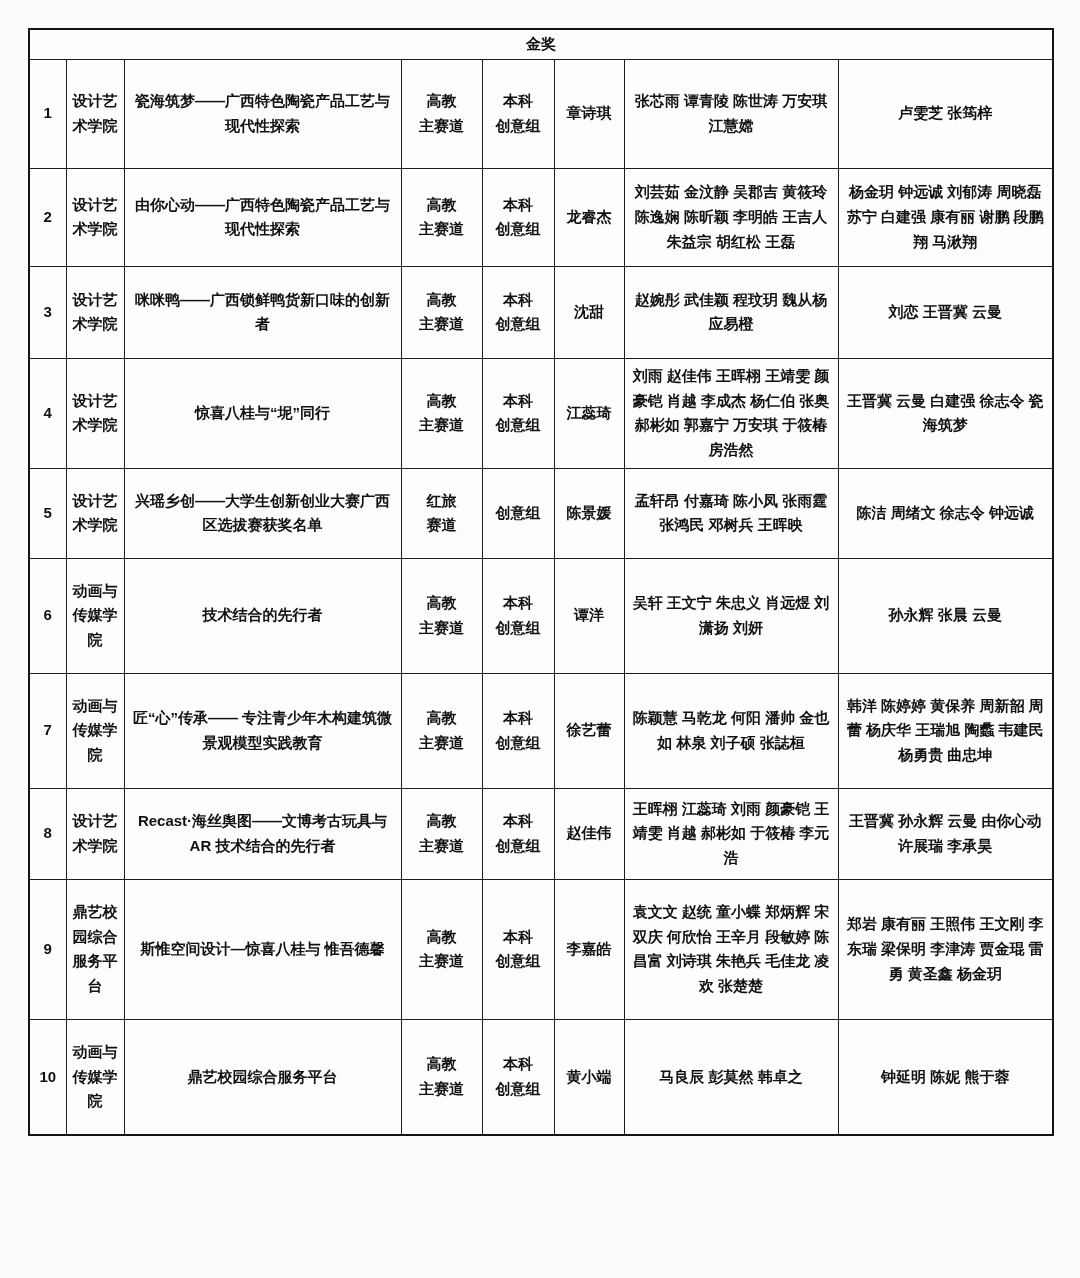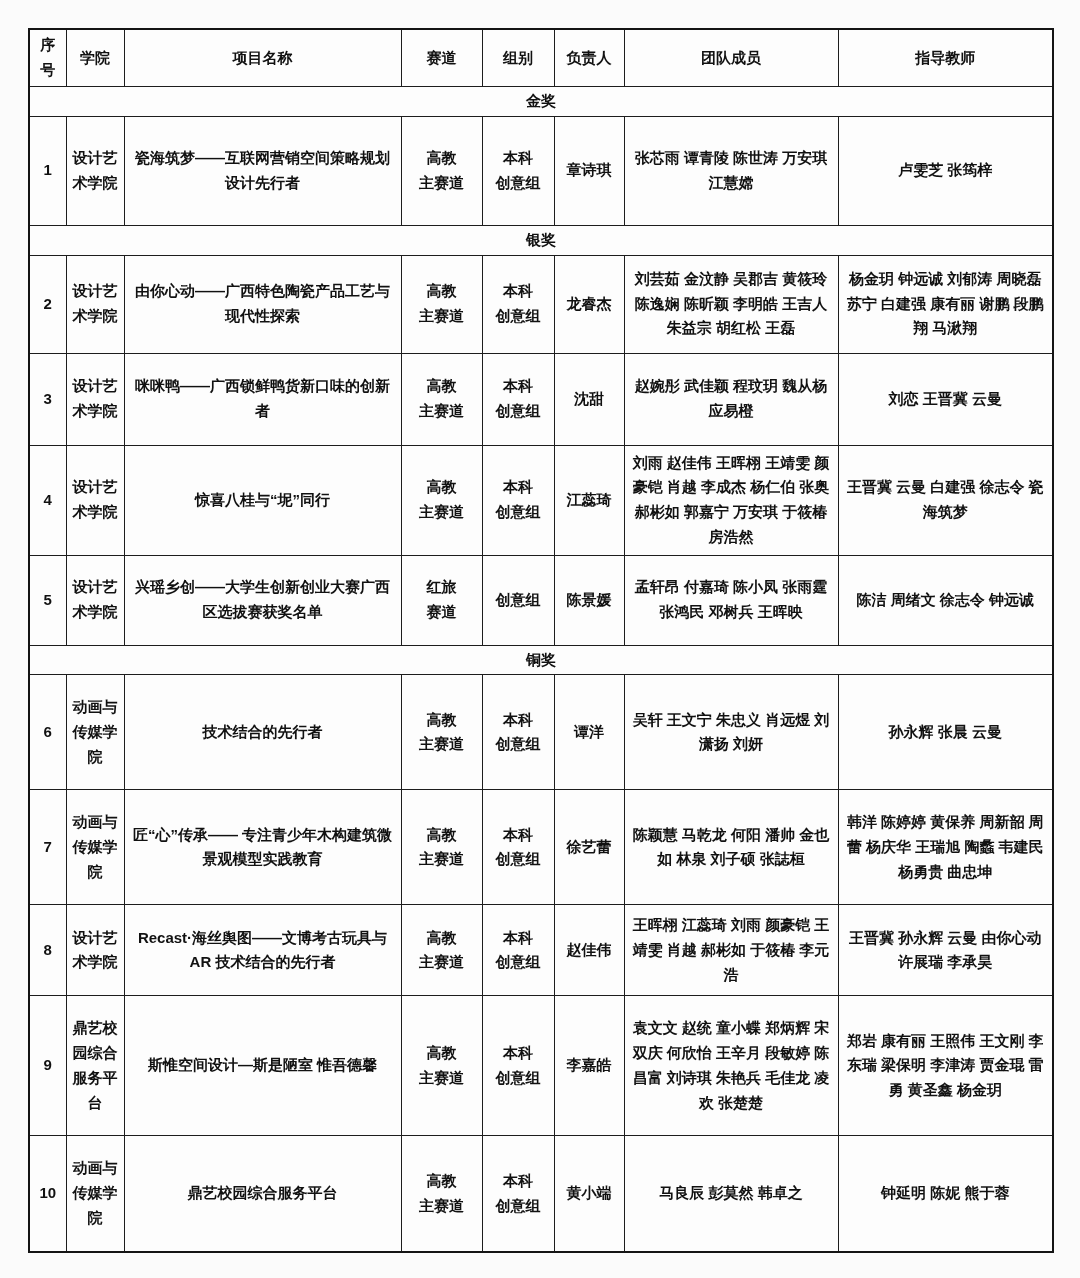--- a/index.html
+++ b/index.html
@@ -67,48 +67,35 @@
       <col style="width:37px">
       <col style="width:58px">
       <col style="width:277px">
       <col style="width:81px">
       <col style="width:72px">
       <col style="width:70px">
       <col style="width:214px">
       <col style="width:215px">
     </colgroup>
     <tbody id="table-body">
-      <tr id="header-row">
-          <td class="header-cell">序号</td>
-          <td class="header-cell">学院</td>
-          <td class="header-cell">项目名称</td>
-          <td class="header-cell">赛道</td>
-          <td class="header-cell">组别</td>
-          <td class="header-cell">负责人</td>
-          <td class="header-cell">团队成员</td>
-          <td class="header-cell">指导教师</td>
-        </tr>
 
     <tr>
           <td colspan="8" class="section-cell">金奖</td>
         </tr>
         <tr style="height: 109px;">
           <td class="cell-no">1</td>
           <td class="cell-college">设计艺术学院</td>
-          <td class="cell-project">瓷海筑梦——互联网营销空间策略规划设计先行者</td>
+          <td class="cell-project">瓷海筑梦——广西特色陶瓷产品工艺与现代性探索</td>
           <td class="cell-track">高教
 主赛道</td>
           <td class="cell-group">本科
 创意组</td>
           <td class="cell-leader">章诗琪</td>
           <td class="cell-members">张芯雨 谭青陵 陈世涛 万安琪 江慧嫦</td>
           <td class="cell-advisors">卢雯芝 张筠梓</td>
-        </tr>
-        <tr>
-          <td colspan="8" class="section-cell">银奖</td>
         </tr>
         <tr style="height: 98px;">
           <td class="cell-no">2</td>
           <td class="cell-college">设计艺术学院</td>
           <td class="cell-project">由你心动——广西特色陶瓷产品工艺与现代性探索</td>
           <td class="cell-track">高教
 主赛道</td>
           <td class="cell-group">本科
 创意组</td>
           <td class="cell-leader">龙睿杰</td>
@@ -143,23 +130,20 @@
           <td class="cell-no">5</td>
           <td class="cell-college">设计艺术学院</td>
           <td class="cell-project">兴瑶乡创——大学生创新创业大赛广西区选拔赛获奖名单</td>
           <td class="cell-track">红旅
 赛道</td>
           <td class="cell-group">创意组</td>
           <td class="cell-leader">陈景媛</td>
           <td class="cell-members">孟轩昂 付嘉琦 陈小凤 张雨霆 张鸿民 邓树兵 王晖映</td>
           <td class="cell-advisors">陈洁 周绪文 徐志令 钟远诚</td>
         </tr>
-        <tr>
-          <td colspan="8" class="section-cell">铜奖</td>
-        </tr>
         <tr style="height: 115px;">
           <td class="cell-no">6</td>
           <td class="cell-college">动画与传媒学院</td>
           <td class="cell-project">技术结合的先行者</td>
           <td class="cell-track">高教
 主赛道</td>
           <td class="cell-group">本科
 创意组</td>
           <td class="cell-leader">谭洋</td>
           <td class="cell-members">吴轩 王文宁 朱忠义 肖远煜 刘潇扬 刘妍</td>
@@ -185,21 +169,21 @@
 主赛道</td>
           <td class="cell-group">本科
 创意组</td>
           <td class="cell-leader">赵佳伟</td>
           <td class="cell-members">王晖栩 江蕊琦 刘雨 颜豪铠 王靖雯 肖越 郝彬如 于筱椿 李元浩</td>
           <td class="cell-advisors">王晋冀 孙永辉 云曼 由你心动 许展瑞 李承昊</td>
         </tr>
         <tr style="height: 140px;">
           <td class="cell-no">9</td>
           <td class="cell-college">鼎艺校园综合服务平台</td>
-          <td class="cell-project">斯惟空间设计—斯是陋室 惟吾德馨</td>
+          <td class="cell-project">斯惟空间设计—惊喜八桂与 惟吾德馨</td>
           <td class="cell-track">高教
 主赛道</td>
           <td class="cell-group">本科
 创意组</td>
           <td class="cell-leader">李嘉皓</td>
           <td class="cell-members">袁文文 赵统 童小蝶 郑炳辉 宋双庆 何欣怡 王辛月 段敏婷 陈昌富 刘诗琪 朱艳兵 毛佳龙 凌欢 张楚楚</td>
           <td class="cell-advisors">郑岩 康有丽 王照伟 王文刚 李东瑞 梁保明 李津涛 贾金琨 雷勇 黄圣鑫 杨金玥</td>
         </tr>
         <tr style="height: 116px;">
           <td class="cell-no">10</td>

